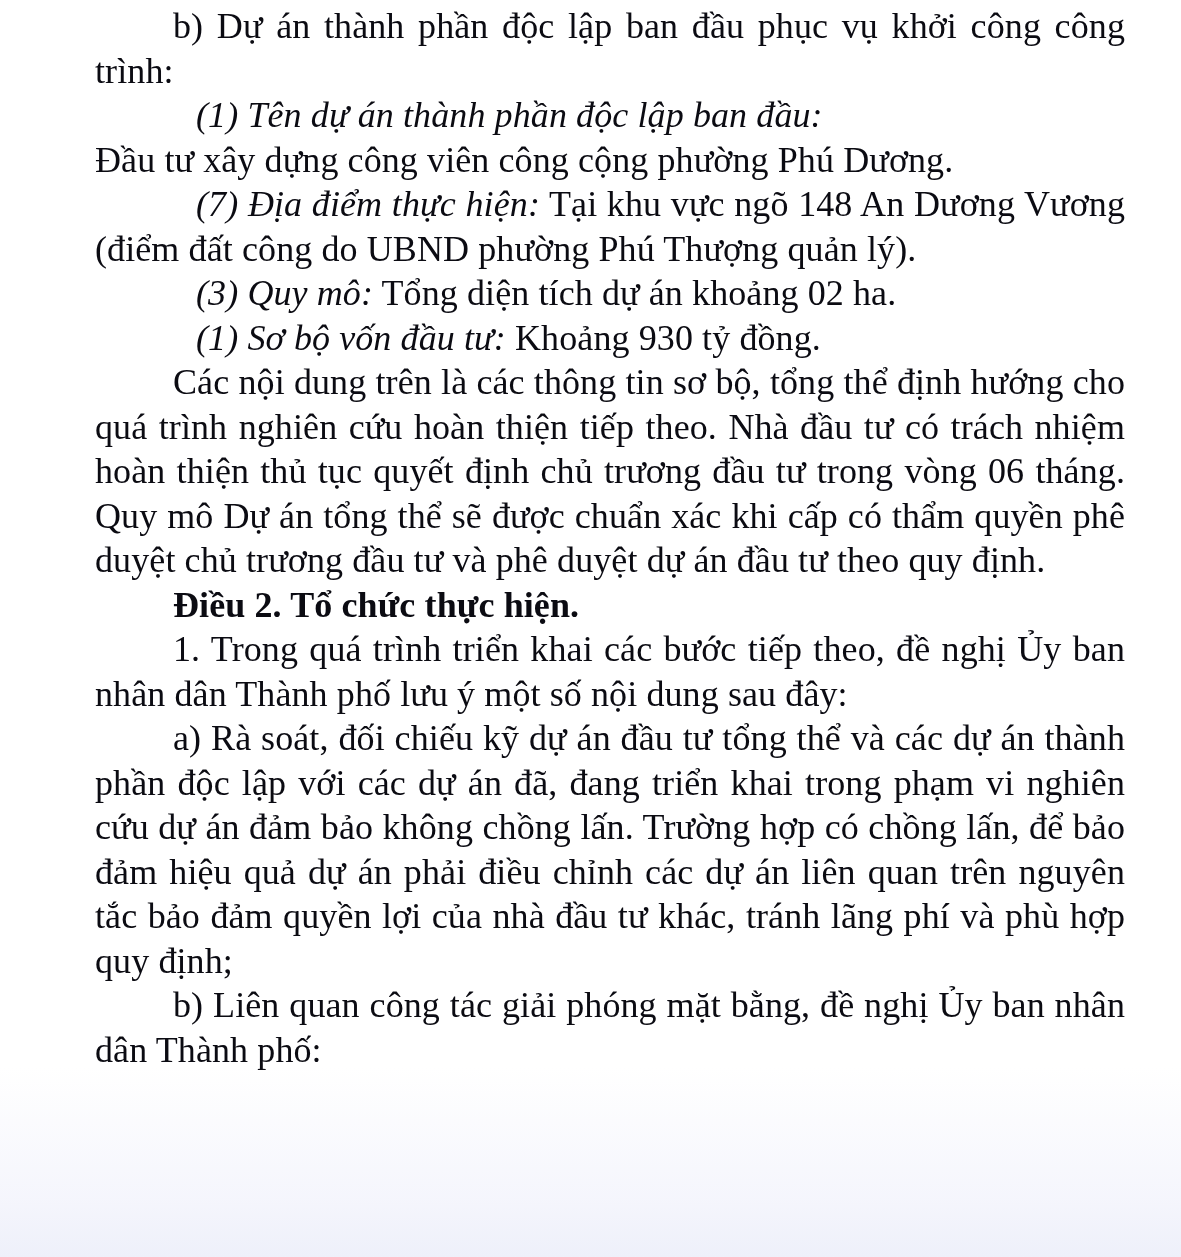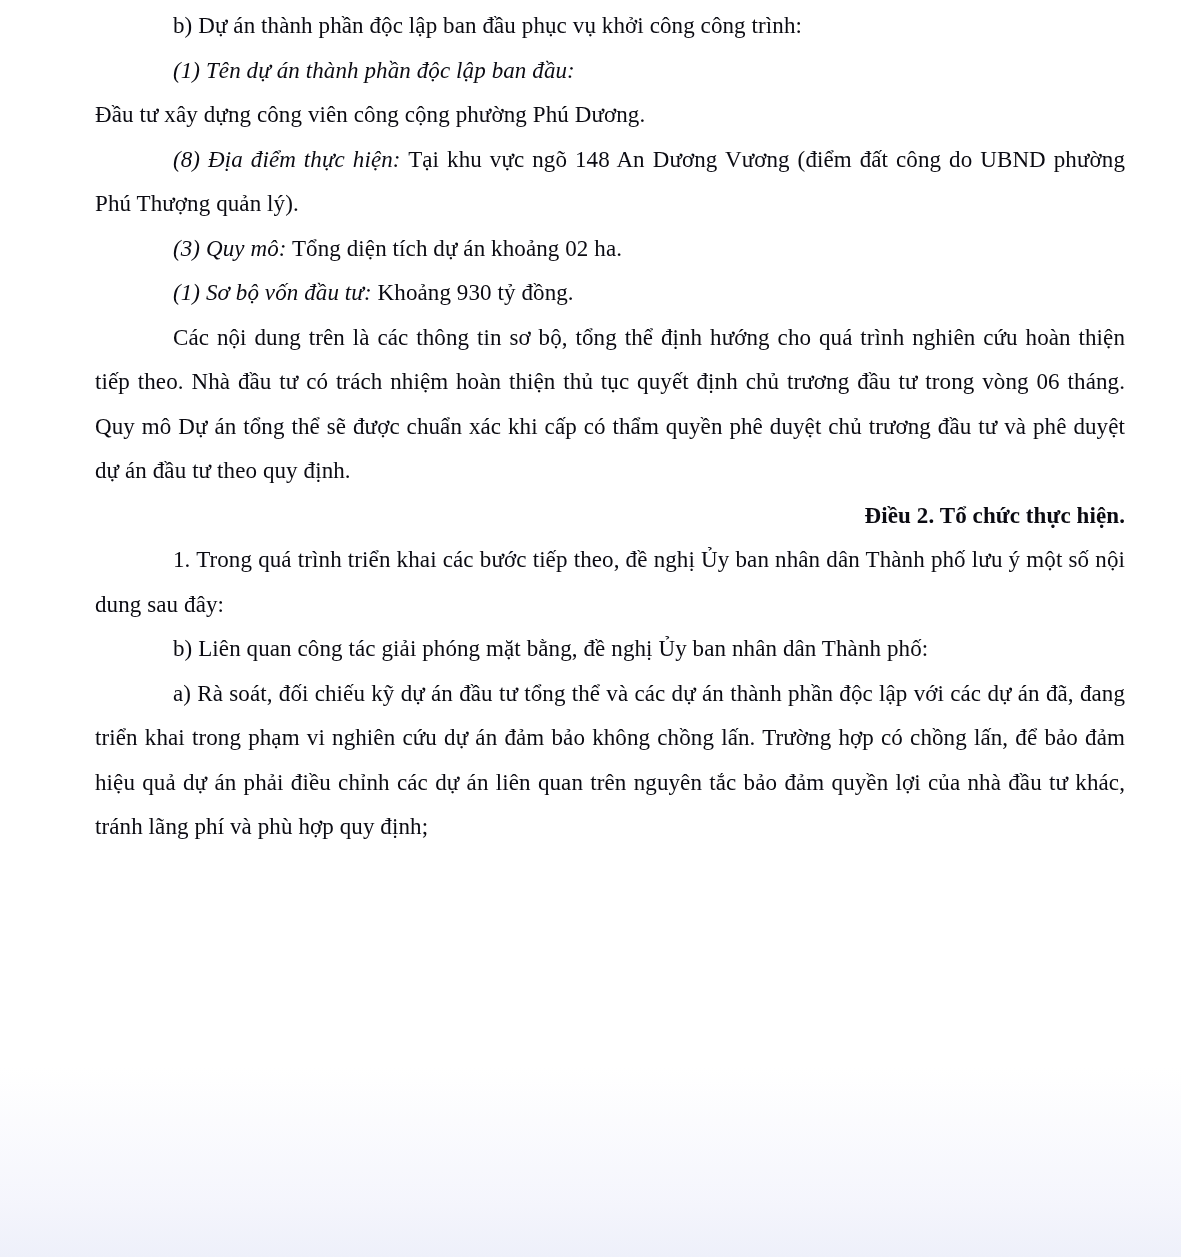--- a/index.html
+++ b/index.html
@@ -30,75 +30,76 @@
     left: 95px;
     top: 0;
     width: 1030px;
     height: 1257px;
   }
   .doc-body {
     padding-top: 4px;
   }
   p {
     margin: 0;
-    font-size: 23px;
+    font-size: 36px;
     line-height: 44.5px;
     text-align: justify;
     text-justify: inter-word;
     letter-spacing: 0.1px;
   }
   p.indent {
     text-indent: 78px;
   }
   p.noindent {
     text-indent: 0;
   }
   .it {
     font-style: italic;
+    margin-left: 23px;
   }
   .heading {
     font-weight: bold;
     text-indent: 78px;
-    text-align: right;
+    text-align: left;
   }
 </style>
 </head>
 <body>
 
 <div class="scan-tint"></div>
 
 <div class="page">
   <div class="doc-body">
 
     <p class="indent">b) Dự án thành phần độc lập ban đầu phục vụ khởi công công trình:</p>
 
     <p class="indent">
       <span class="it">(1) Tên dự án thành phần độc lập ban đầu:</span>
     </p>
 
     <p class="noindent">Đầu tư xây dựng công viên công cộng phường Phú Dương.</p>
 
     <p class="indent">
-      <span class="it">(8) Địa điểm thực hiện:</span><span> Tại khu vực ngõ 148 An Dương Vương (điểm đất công do UBND phường Phú Thượng quản lý).</span>
+      <span class="it">(7) Địa điểm thực hiện:</span><span> Tại khu vực ngõ 148 An Dương Vương (điểm đất công do UBND phường Phú Thượng quản lý).</span>
     </p>
 
     <p class="indent">
       <span class="it">(3) Quy mô:</span><span> Tổng diện tích dự án khoảng 02 ha.</span>
     </p>
 
     <p class="indent">
       <span class="it">(1) Sơ bộ vốn đầu tư:</span><span> Khoảng 930 tỷ đồng.</span>
     </p>
 
     <p class="indent">Các nội dung trên là các thông tin sơ bộ, tổng thể định hướng cho quá trình nghiên cứu hoàn thiện tiếp theo. Nhà đầu tư có trách nhiệm hoàn thiện thủ tục quyết định chủ trương đầu tư trong vòng 06 tháng. Quy mô Dự án tổng thể sẽ được chuẩn xác khi cấp có thẩm quyền phê duyệt chủ trương đầu tư và phê duyệt dự án đầu tư theo quy định.</p>
 
     <p class="heading">Điều 2. Tổ chức thực hiện.</p>
 
 
     <p class="indent">1. Trong quá trình triển khai các bước tiếp theo, đề nghị Ủy ban nhân dân Thành phố lưu ý một số nội dung sau đây:</p>
 
+    <p class="indent">a) Rà soát, đối chiếu kỹ dự án đầu tư tổng thể và các dự án thành phần độc lập với các dự án đã, đang triển khai trong phạm vi nghiên cứu dự án đảm bảo không chồng lấn. Trường hợp có chồng lấn, để bảo đảm hiệu quả dự án phải điều chỉnh các dự án liên quan trên nguyên tắc bảo đảm quyền lợi của nhà đầu tư khác, tránh lãng phí và phù hợp quy định;</p>
+
     <p class="indent">b) Liên quan công tác giải phóng mặt bằng, đề nghị Ủy ban nhân dân Thành phố:</p>
-
-    <p class="indent">a) Rà soát, đối chiếu kỹ dự án đầu tư tổng thể và các dự án thành phần độc lập với các dự án đã, đang triển khai trong phạm vi nghiên cứu dự án đảm bảo không chồng lấn. Trường hợp có chồng lấn, để bảo đảm hiệu quả dự án phải điều chỉnh các dự án liên quan trên nguyên tắc bảo đảm quyền lợi của nhà đầu tư khác, tránh lãng phí và phù hợp quy định;</p>
 
 
   </div>
 </div>
 
 </body></html>

